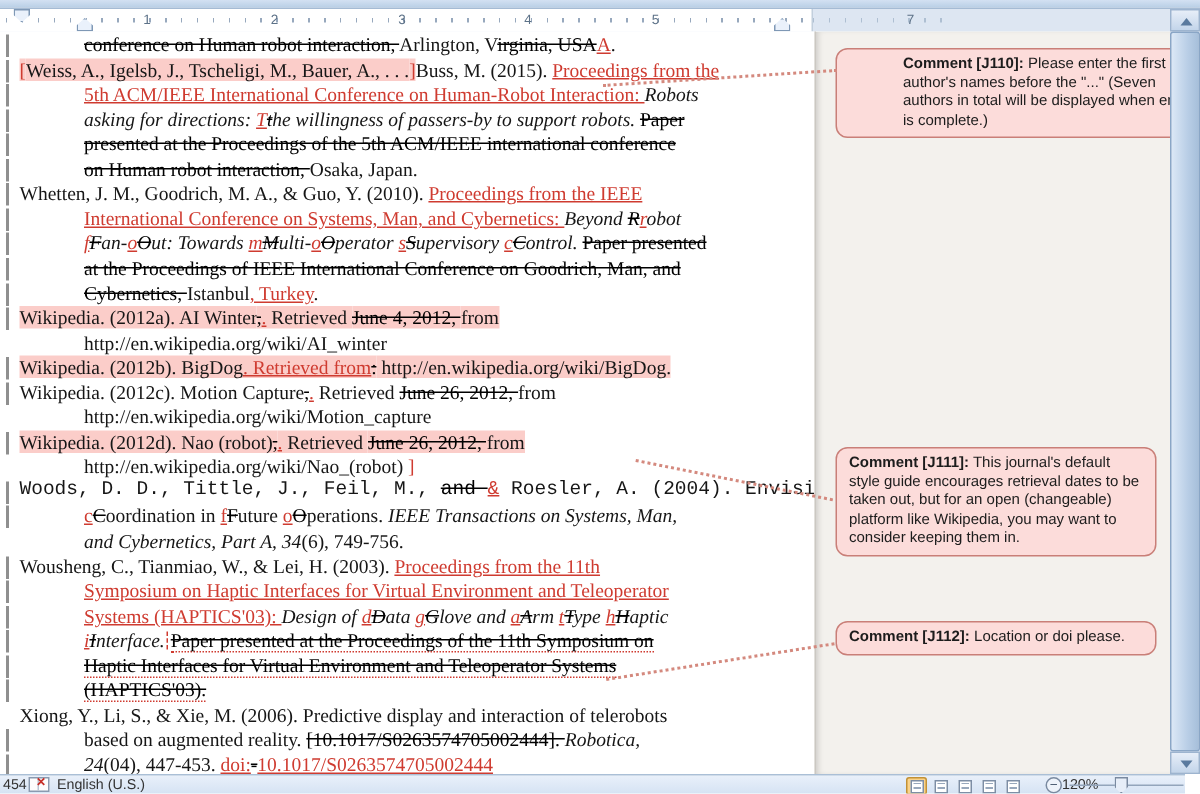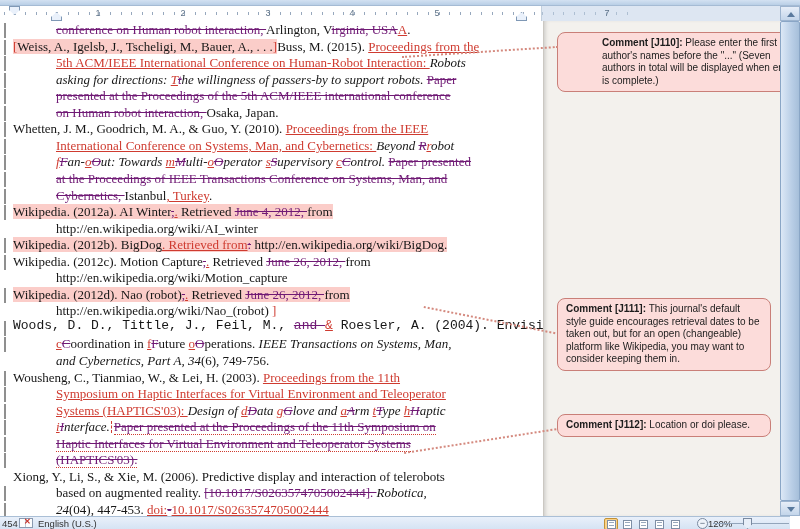--- a/index.html
+++ b/index.html
@@ -19,21 +19,21 @@
   .rnum{position:absolute;top:2px;font-size:9px;color:#5d7288;transform:translateX(-50%);}
   .marker{position:absolute;background:#eaf1fb;border:1px solid #7f98b5;width:9px;height:7px;}
   .m-first{top:0;clip-path:polygon(0 0,100% 0,100% 45%,50% 100%,0 45%);}
   .m-up{bottom:0;clip-path:polygon(50% 0,100% 55%,100% 100%,0 100%,0 55%);}
   
   .page{position:absolute;left:0;top:21px;width:543px;height:495px;background:#fff;overflow:hidden;}
   .line{position:absolute;height:17px;white-space:pre;color:#161616;
         font:13px/16.5px "Liberation Serif",serif;}
   .chbar{position:absolute;left:4px;width:2px;height:15px;background:#8f8f8f;}
   .it{font-style:italic;}
-  .del{color:#701a75;text-decoration:line-through;margin-top:14px;}
+  .del{color:#000000;text-decoration:line-through;margin-top:14px;}
   .ins{color:#cf3b30;text-decoration:underline;}
   .cm{color:#cf3b30;}
   .hl{background:#fbcdc9;}
   .dotu{border-bottom:1px dotted #cf3b30;}
   .anch{display:inline-block;width:0;height:12px;border-left:1px dashed #cf3b30;
         margin:0 2px 0 1px;vertical-align:-2px;}
   
   .markup{position:absolute;left:543px;top:21px;width:237px;height:495px;background:#f3f1ed;
     border-left:1px solid #cbc8c2;box-shadow:inset 3px 0 4px -2px rgba(0,0,0,.18);}
   .comment{position:absolute;left:13px;width:196px;background:#fcdcda;
@@ -108,21 +108,21 @@
     <div class="line" style="top: 67px; left: 56px;"><span class="del">presented at the Proceedings of the 5th ACM/IEEE international conference</span></div>
     <div class="chbar" style="top: 85px;"></div>
     <div class="line" style="top: 84px; left: 56px;"><span class="del">on Human robot interaction, </span><span>Osaka, Japan.</span></div>
     <div class="chbar" style="top: 101px;"></div>
     <div class="line" style="top: 100px; left: 13px;"><span>Whetten, J. M., Goodrich, M. A., &amp; Guo, Y. (2010). </span><span class="ins">Proceedings from the IEEE</span></div>
     <div class="chbar" style="top: 118px;"></div>
     <div class="line" style="top: 117px; left: 56px;"><span class="ins">International Conference on Systems, Man, and Cybernetics: </span><span class="it">Beyond </span><span class="del it">R</span><span class="ins it">r</span><span class="it">obot</span></div>
     <div class="chbar" style="top: 134px;"></div>
     <div class="line" style="top: 133px; left: 56px;"><span class="ins it">f</span><span class="del it">F</span><span class="it">an-</span><span class="ins it">o</span><span class="del it">O</span><span class="it">ut: Towards </span><span class="ins it">m</span><span class="del it">M</span><span class="it">ulti-</span><span class="ins it">o</span><span class="del it">O</span><span class="it">perator </span><span class="ins it">s</span><span class="del it">S</span><span class="it">upervisory </span><span class="ins it">c</span><span class="del it">C</span><span class="it">ontrol. </span><span class="del">Paper presented</span></div>
     <div class="chbar" style="top: 151px;"></div>
-    <div class="line" style="top: 150px; left: 56px;"><span class="del">at the Proceedings of IEEE Transactions Conference on Systems, Man, and</span></div>
+    <div class="line" style="top: 150px; left: 56px;"><span class="del">at the Proceedings of IEEE International Conference on Goodrich, Man, and</span></div>
     <div class="chbar" style="top: 168px;"></div>
     <div class="line" style="top: 167px; left: 56px;"><span class="del">Cybernetics, </span><span>Istanbul</span><span class="ins">, Turkey</span><span>.</span></div>
     <div class="chbar" style="top: 184px;"></div>
     <div class="line" style="top: 183px; left: 13px;"><span class="hl">Wikipedia. (2012a). AI Winter</span><span class="del hl">,</span><span class="ins hl">.</span><span class="hl"> Retrieved </span><span class="del hl">June 4, 2012, </span><span class="hl">from</span></div>
     <div class="line" style="top: 200px; left: 56px;"><span>http://en.wikipedia.org/wiki/AI_winter</span></div>
     <div class="chbar" style="top: 217px;"></div>
     <div class="line" style="top: 216px; left: 13px;"><span class="hl">Wikipedia. (2012b). BigDog</span><span class="ins hl">. Retrieved from</span><span class="del hl">:</span><span class="hl"> http://en.wikipedia.org/wiki/BigDog.</span></div>
     <div class="chbar" style="top: 234px;"></div>
     <div class="line" style="top: 233px; left: 13px;"><span>Wikipedia. (2012c). Motion Capture</span><span class="del">,</span><span class="ins">.</span><span> Retrieved </span><span class="del">June 26, 2012, </span><span>from</span></div>
     <div class="line" style="top: 249px; left: 56px;"><span>http://en.wikipedia.org/wiki/Motion_capture</span></div>

